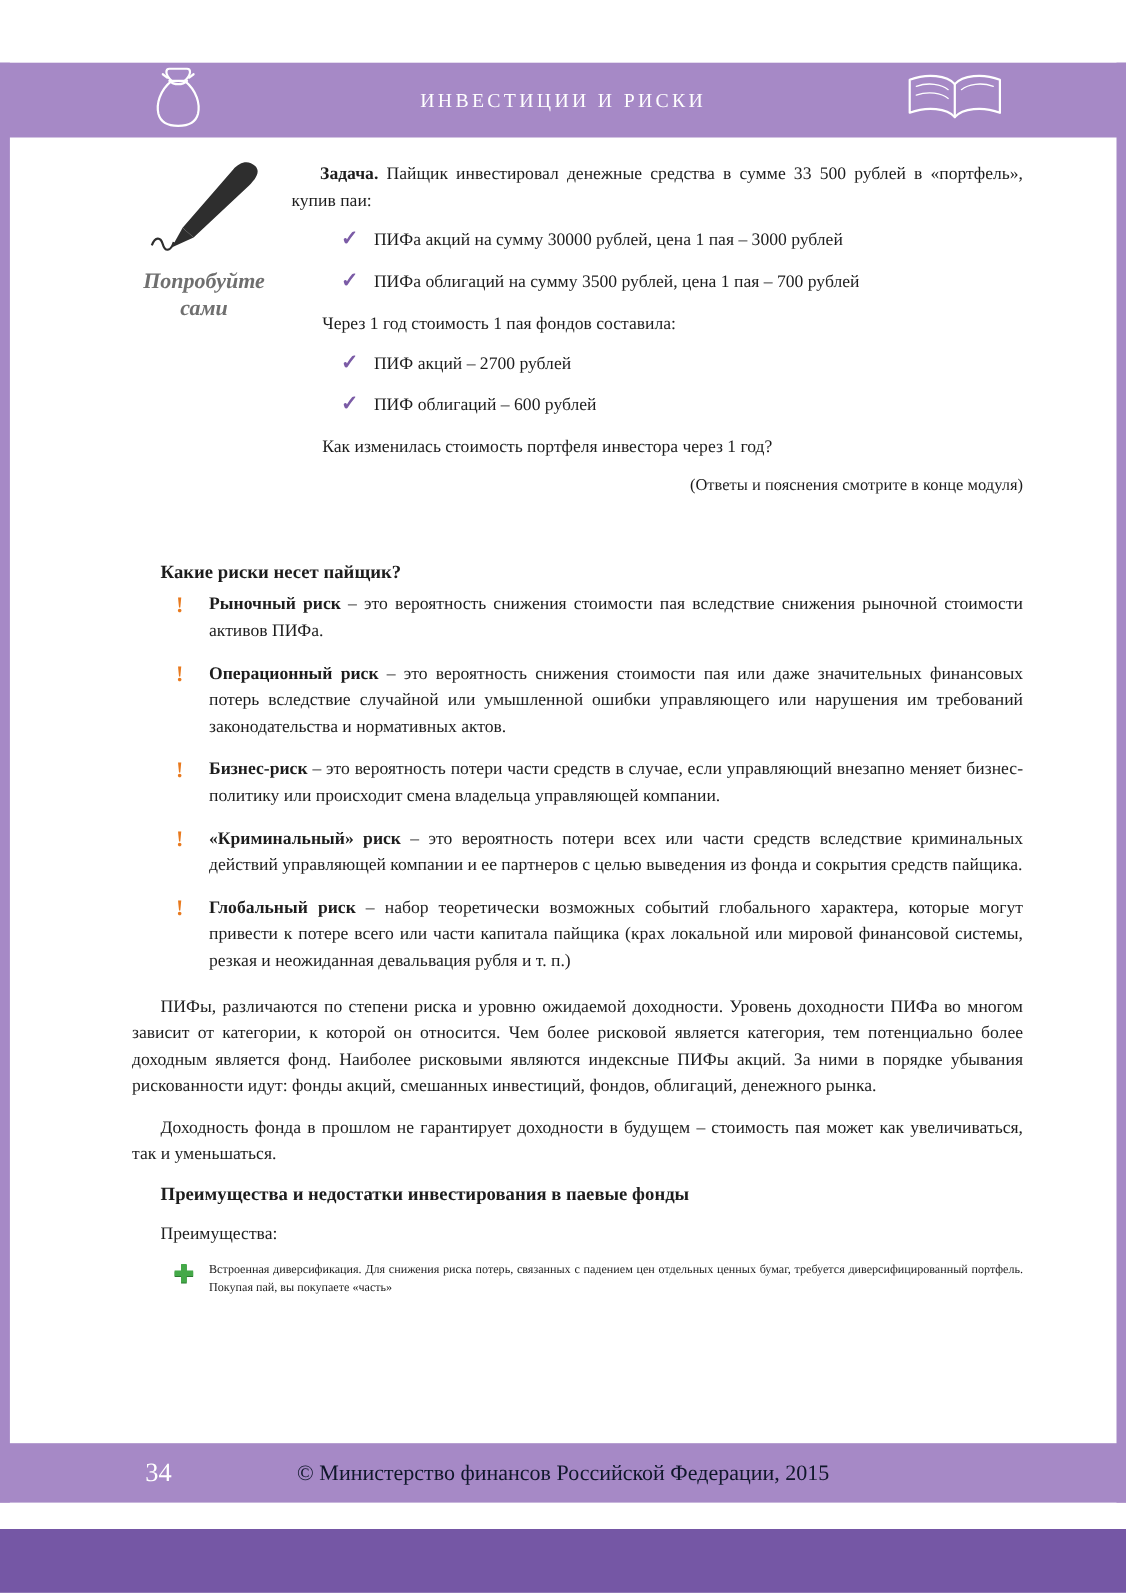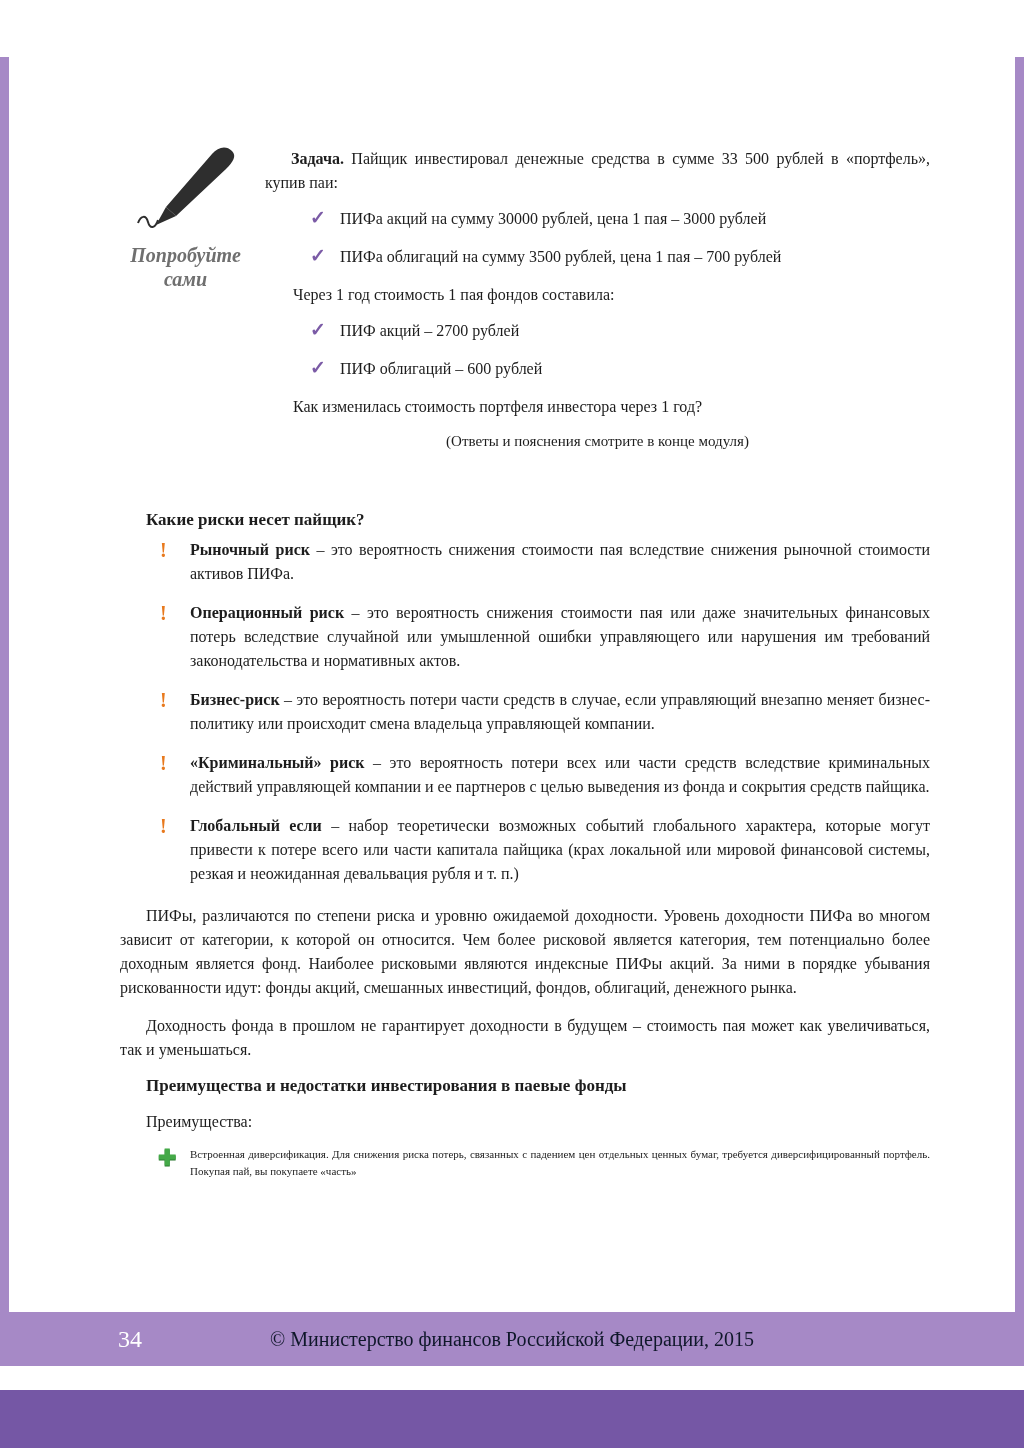--- a/index.html
+++ b/index.html
@@ -29,21 +29,21 @@
 
   .header-title {
     flex:1; text-align:center; color:#ffffff;
     font-size:18px; font-weight:normal; letter-spacing:3px;
   }
   .header-icon { position:absolute; top:50%; transform:translateY(-50%); }
   .header-icon.bag { left:140px; }
   .header-icon.book { right:110px; }
 
   .footer-page-num {
-    position:absolute; left:118px; color:#ffffff; font-size:24px;
+    position:absolute; left:132px; color:#ffffff; font-size:24px;
   }
   .footer-copy { color:#0f172a; font-size:20px; }
 
   
   .content { position:absolute; top:125px; left:0; width:1024px; padding-top:22px; }
 
   .try-box {
     position:absolute; left:108px; top:20px; width:155px; text-align:center;
   }
   .try-script {
@@ -52,21 +52,21 @@
     font-weight:bold;
   }
 
   .task-section { margin:0 94px 0 265px; }
   .para { font-size:16px; line-height:1.5; text-align:justify; }
   .task-intro { text-indent:26px; }
   .check-list { list-style:none; margin:12px 0 12px 45px; }
   .check-list li { display:flex; gap:14px; margin-bottom:14px; font-size:16px; line-height:1.5; }
   .check { color:#7b5ba6; font-weight:bold; font-size:19px; line-height:1.2; }
   .plain-indent { text-indent:28px; margin:4px 0 12px 0; }
-  .answers-note { text-align:center; font-size:15px; margin-top:14px; color:#1d1d1d; }
+  .answers-note { text-align:right; font-size:15px; margin-top:14px; color:#1d1d1d; }
 
   .risks-section { margin:60px 94px 0 120px; }
   .section-heading { font-size:17px; font-weight:bold; margin-left:26px; margin-bottom:8px; }
   .risk-item { display:flex; margin-bottom:15px; }
   .bang {
     width:70px; flex:0 0 70px; padding-left:40px;
     color:#e8791d; font-weight:bold; font-size:20px; line-height:1.2;
   }
   .risk-text { flex:1; font-size:16px; line-height:1.5; text-align:justify; }
   .risk-text b { font-weight:bold; }
@@ -85,20 +85,40 @@
   .adv-text { flex:1; font-size:11px; line-height:1.5; text-align:justify; }
 </style>
 </head>
 <body>
 
 <div class="page">
 
   <div class="side-strip left"></div>
   <div class="side-strip right"></div>
 
+  <header class="header-band">
+    <span class="header-icon bag">
+      <svg width="44" height="56" viewBox="0 0 44 56" fill="none" stroke="#ffffff" stroke-width="2" stroke-linecap="round" stroke-linejoin="round">
+        <path d="M16 13 C9 6 11 2 14 2 L30 2 C33 2 35 6 28 13"></path>
+        <path d="M16 13 L28 13 C39 22 42 34 40 43 C38 51 31 54 22 54 C13 54 6 51 4 43 C2 34 5 22 16 13 Z"></path>
+        <path d="M14 13 C18 17 26 17 30 13"></path>
+        <path d="M12 10 L8 7 M32 10 L36 7"></path>
+      </svg>
+    </span>
+    <h1 class="header-title">ИНВЕСТИЦИИ И РИСКИ</h1>
+    <span class="header-icon book">
+      <svg width="92" height="46" viewBox="0 0 92 46" fill="none" stroke="#ffffff" stroke-width="2" stroke-linecap="round" stroke-linejoin="round">
+        <path d="M46 11 C39 3 21 1 5 7 L5 37 C21 31 39 33 46 41 C53 33 71 31 87 37 L87 7 C71 1 53 3 46 11 Z"></path>
+        <path d="M46 11 L46 41"></path>
+        <path d="M11 13 C22 9 34 11 40 16" stroke-width="1.2"></path>
+        <path d="M11 21 C22 17 34 19 40 24" stroke-width="1.2"></path>
+        <path d="M52 16 C58 11 70 9 81 13" stroke-width="1.2"></path>
+      </svg>
+    </span>
+  </header>
 
   <main class="content">
 
     <aside class="try-box">
       <span>
         <svg width="120" height="92" viewBox="0 0 120 92">
           <path d="M106 6 C100 0 92 2 86 9 L40 62 L50 71 L100 24 C107 17 111 11 106 6 Z" fill="#2e2e2e"></path>
           <path d="M40 62 L30 80 L50 71 Z" fill="#2e2e2e"></path>
           <path d="M12 78 c 3 -8 8 -8 10 -1 c 2 7 7 7 10 -2" stroke="#2e2e2e" stroke-width="2" fill="none"></path>
         </svg>
@@ -154,21 +174,21 @@
       <div class="risk-item">
         <span class="bang">!</span>
         <p class="risk-text"><b>Бизнес-риск</b><span> – это вероятность потери части средств в случае, если управляющий внезапно меняет бизнес-политику или происходит смена владельца управляющей компании.</span></p>
       </div>
       <div class="risk-item">
         <span class="bang">!</span>
         <p class="risk-text"><b>«Криминальный» риск</b><span> – это вероятность потери всех или части средств вследствие криминальных действий управляющей компании и ее партнеров с целью выведения из фонда и сокрытия средств пайщика.</span></p>
       </div>
       <div class="risk-item">
         <span class="bang">!</span>
-        <p class="risk-text"><b>Глобальный если</b><span> – набор теоретически возможных событий глобального характера, которые могут привести к потере всего или части капитала пайщика (крах локальной или мировой финансовой системы, резкая и неожиданная девальвация рубля и т. п.)</span></p>
+        <p class="risk-text"><b>Глобальный риск</b><span> – набор теоретически возможных событий глобального характера, которые могут привести к потере всего или части капитала пайщика (крах локальной или мировой финансовой системы, резкая и неожиданная девальвация рубля и т. п.)</span></p>
       </div>
     </section>
 
     <section class="body-paras">
       <p class="para">ПИФы, различаются по степени риска и уровню ожидаемой доходности. Уровень доходности ПИФа во многом зависит от категории, к которой он относится. Чем более рисковой является категория, тем потенциально более доходным является фонд. Наиболее рисковыми являются индексные ПИФы акций. За ними в порядке убывания рискованности идут: фонды акций, смешанных инвестиций, фондов, облигаций, денежного рынка.</p>
       <p class="para">Доходность фонда в прошлом не гарантирует доходности в будущем – стоимость пая может как увеличиваться, так и уменьшаться.</p>
     </section>
 
     <section class="adv-section">
       <h2 class="section-heading" style="margin-bottom:0;">Преимущества и недостатки инвестирования в паевые фонды</h2>

